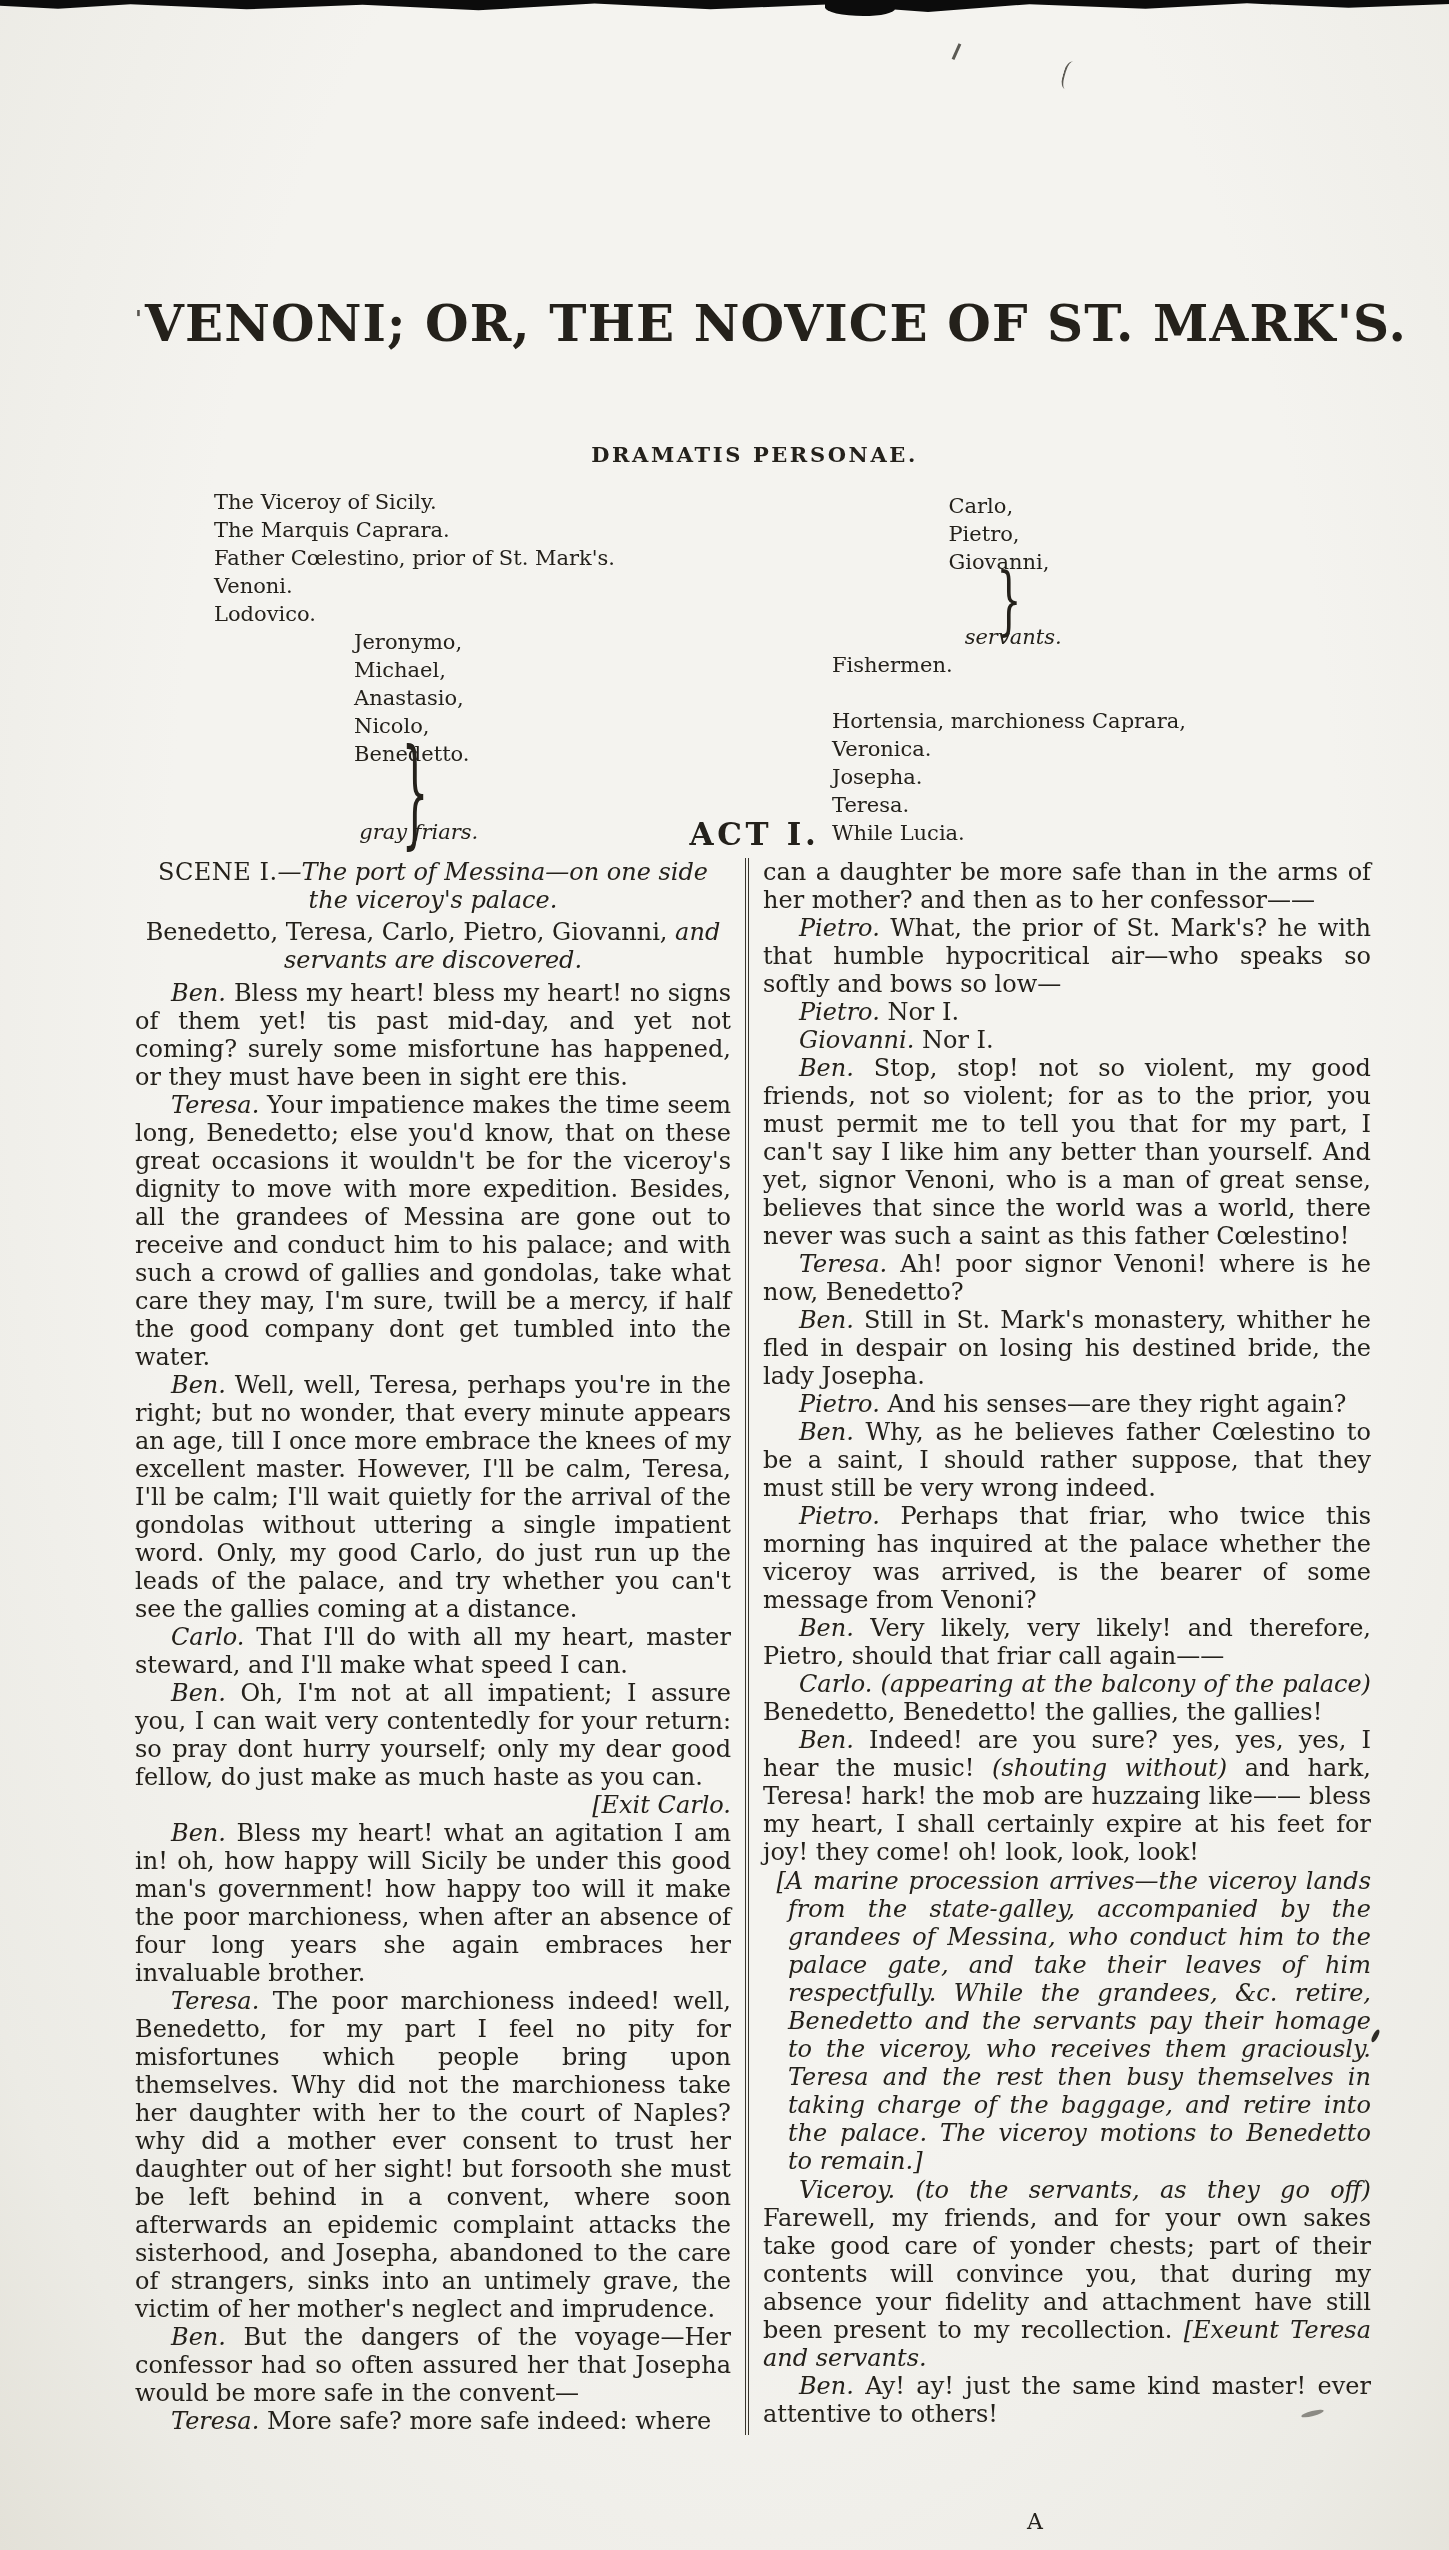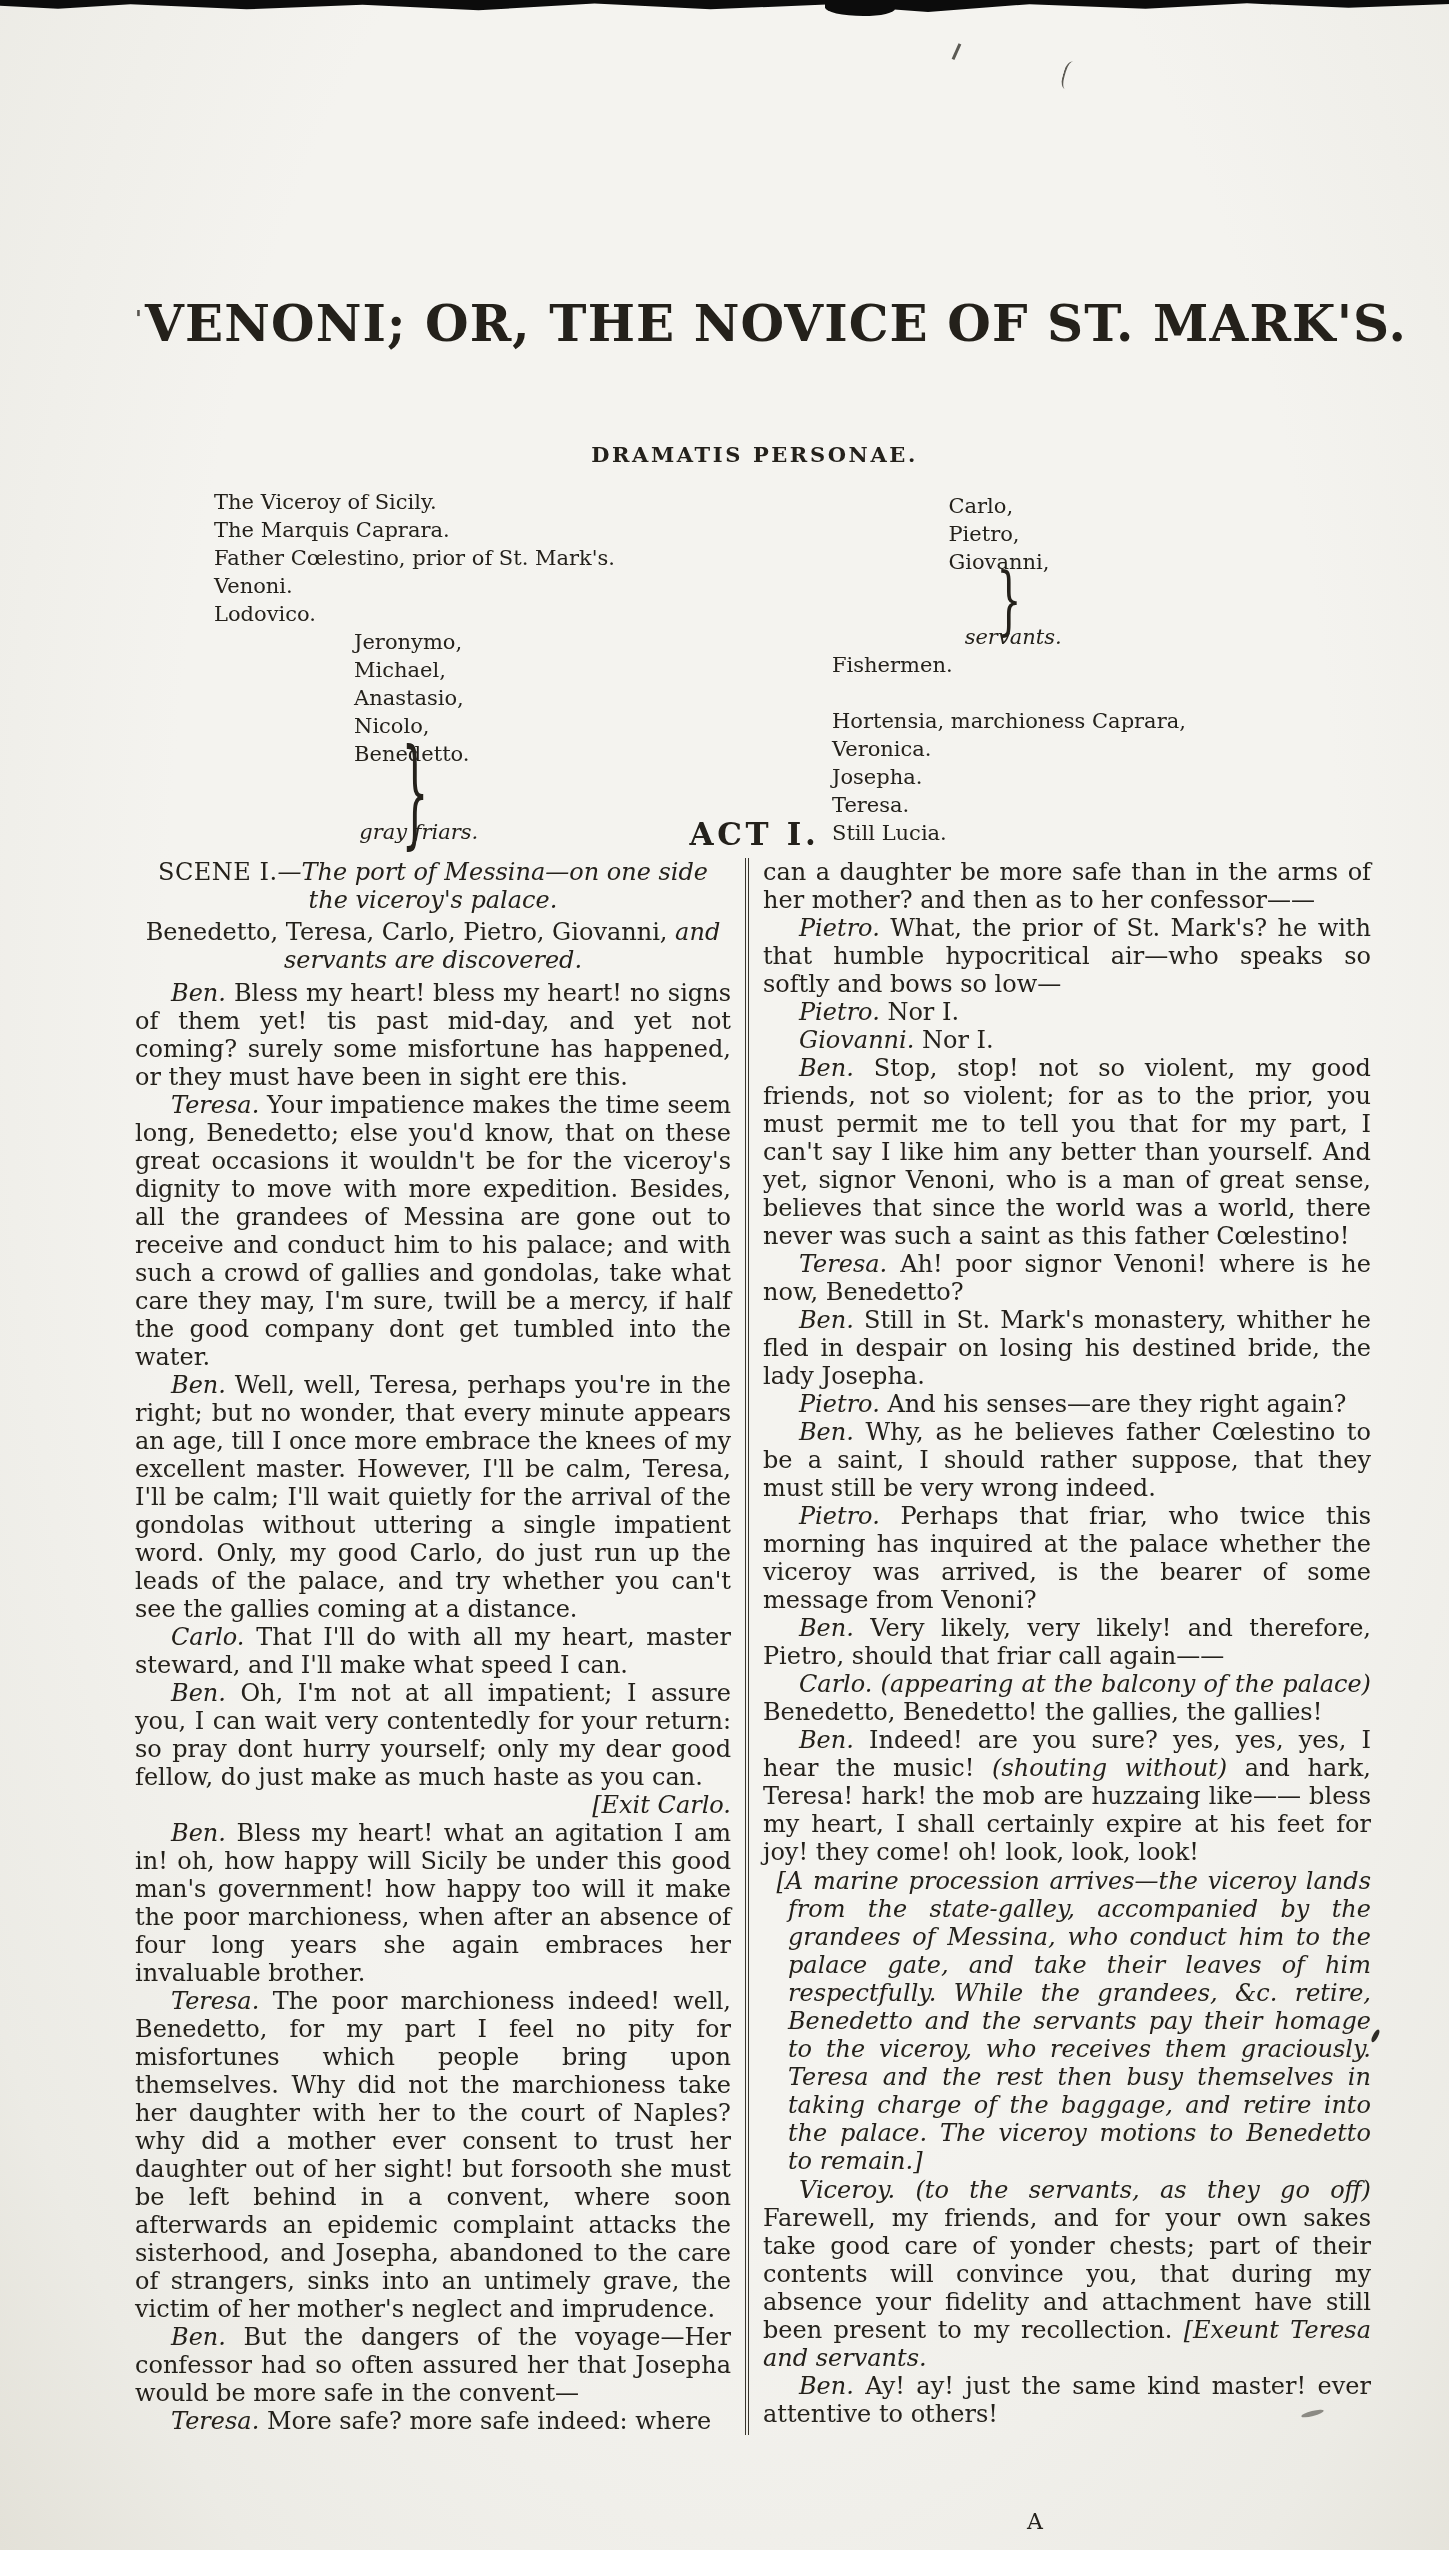--- a/index.html
+++ b/index.html
@@ -148,21 +148,21 @@
           </div>
           <div class="brace small">}</div>
           <div class="brace-label">servants.</div>
         </div>
         <div class="cast-item">Fishermen.</div>
         <div class="cast-gap"></div>
         <div class="cast-item">Hortensia, marchioness Caprara,</div>
         <div class="cast-item">Veronica.</div>
         <div class="cast-item">Josepha.</div>
         <div class="cast-item">Teresa.</div>
-        <div class="cast-item">Still Lucia.</div>
+        <div class="cast-item">While Lucia.</div>
       </div>
     </div>
 
 
     <div class="act">ACT I.</div>
 
     <div class="columns">
 
       <div class="col col-left">
         <p class="scene-heading"><span class="sc">SCENE I.</span><i>—The port of Messina—on one side the viceroy's palace.</i></p>

